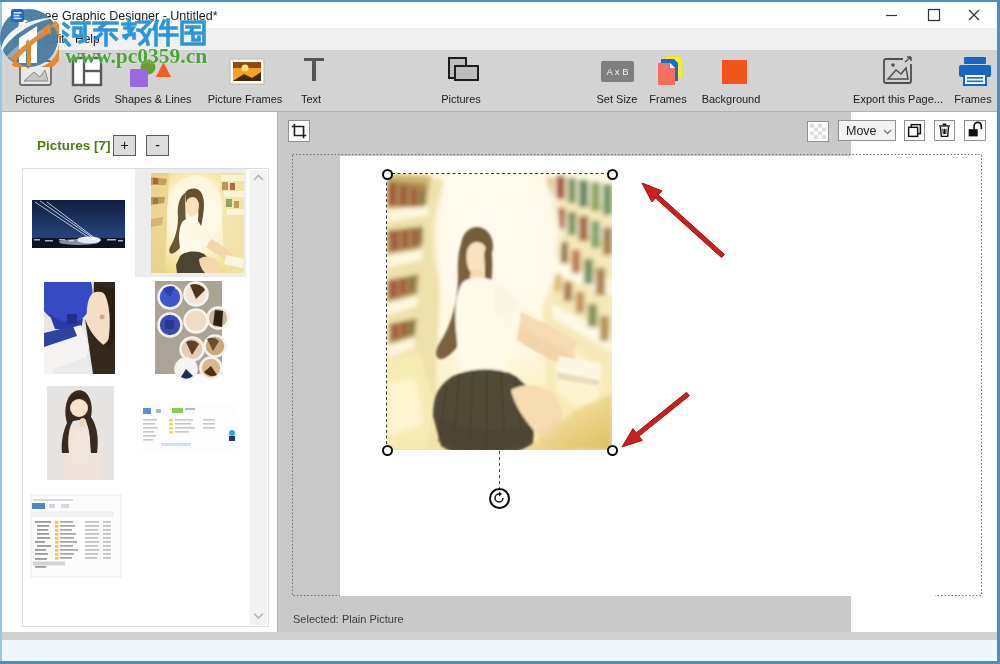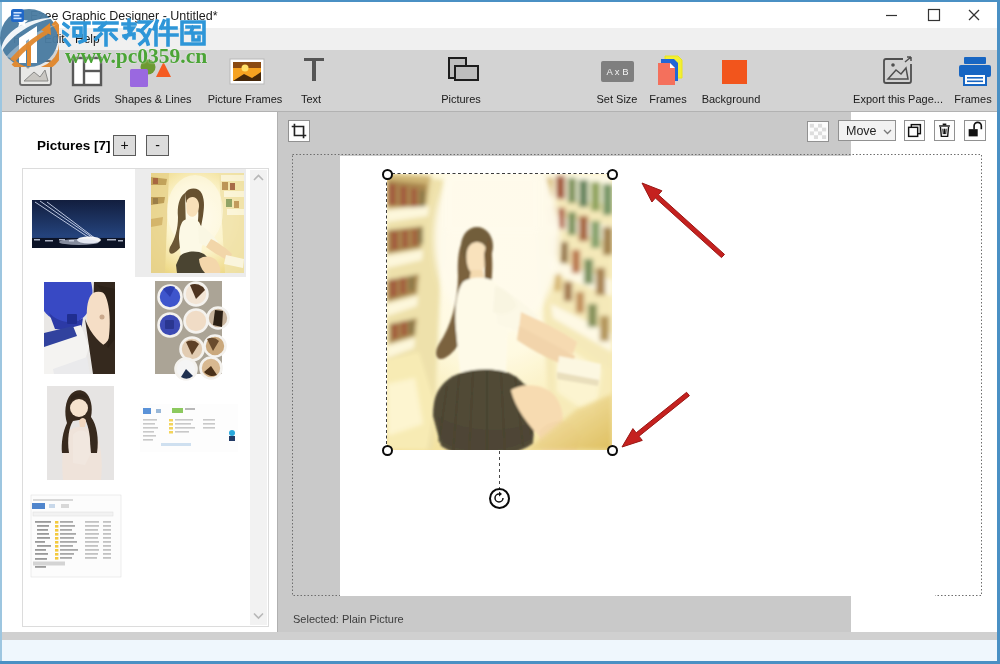--- a/index.html
+++ b/index.html
@@ -15,21 +15,21 @@
   #titletext{left:28px;top:7px;font-size:12.5px;color:#1a1a1a;}
   #menubar{left:2px;top:28px;width:995px;height:22px;background:#f0f0f0;}
   .menuitem{top:4px;font-size:12px;color:#1a1a1a;}
   #toolbar{left:2px;top:50px;width:995px;height:61px;background:#d3d3d3;border-bottom:1px solid #b2b2b2;}
   .tlabel{position:absolute;top:43px;font-size:11px;color:#1a1a1a;white-space:nowrap;transform:translateX(-50%);}
   #leftpanel{left:2px;top:112px;width:275px;height:520px;background:#ffffff;border-right:1px solid #b0b0b0;}
   #canvas{left:278px;top:112px;width:573px;height:528px;background:#c9c9c9;}
   #bottomstrip{left:2px;top:632px;width:995px;height:8px;background:#d0d0d0;}
   #bluestrip{left:2px;top:640px;width:995px;height:21px;background:#eff7fd;}
   
-  #pictitle{left:35px;top:26px;font-weight:bold;font-size:13.5px;color:#000000;}
+  #pictitle{left:35px;top:26px;font-weight:bold;font-size:13.5px;color:#4d7c0f;}
   .pmbtn{width:23px;height:21px;background:#dcdcdc;border:1px solid #5a5a5a;
          text-align:center;font-size:14px;line-height:19px;color:#111;box-sizing:border-box;}
   #listbox{left:20px;top:56px;width:245px;height:457px;background:#fff;border:1px solid #dcdcdc;}
   #scrolltrack{left:227px;top:1px;width:17px;height:455px;background:#f2f2f2;}
   
   .cbtn{background:#fdfdfd;border:1px solid #919191;box-sizing:border-box;}
   #page{left:62px;top:44px;width:595px;height:440px;background:#ffffff;}
   #statustext{left:15px;top:501px;font-size:11px;color:#3c3c3c;}
   
   #photo{left:109px;top:62px;width:225px;height:276px;}

